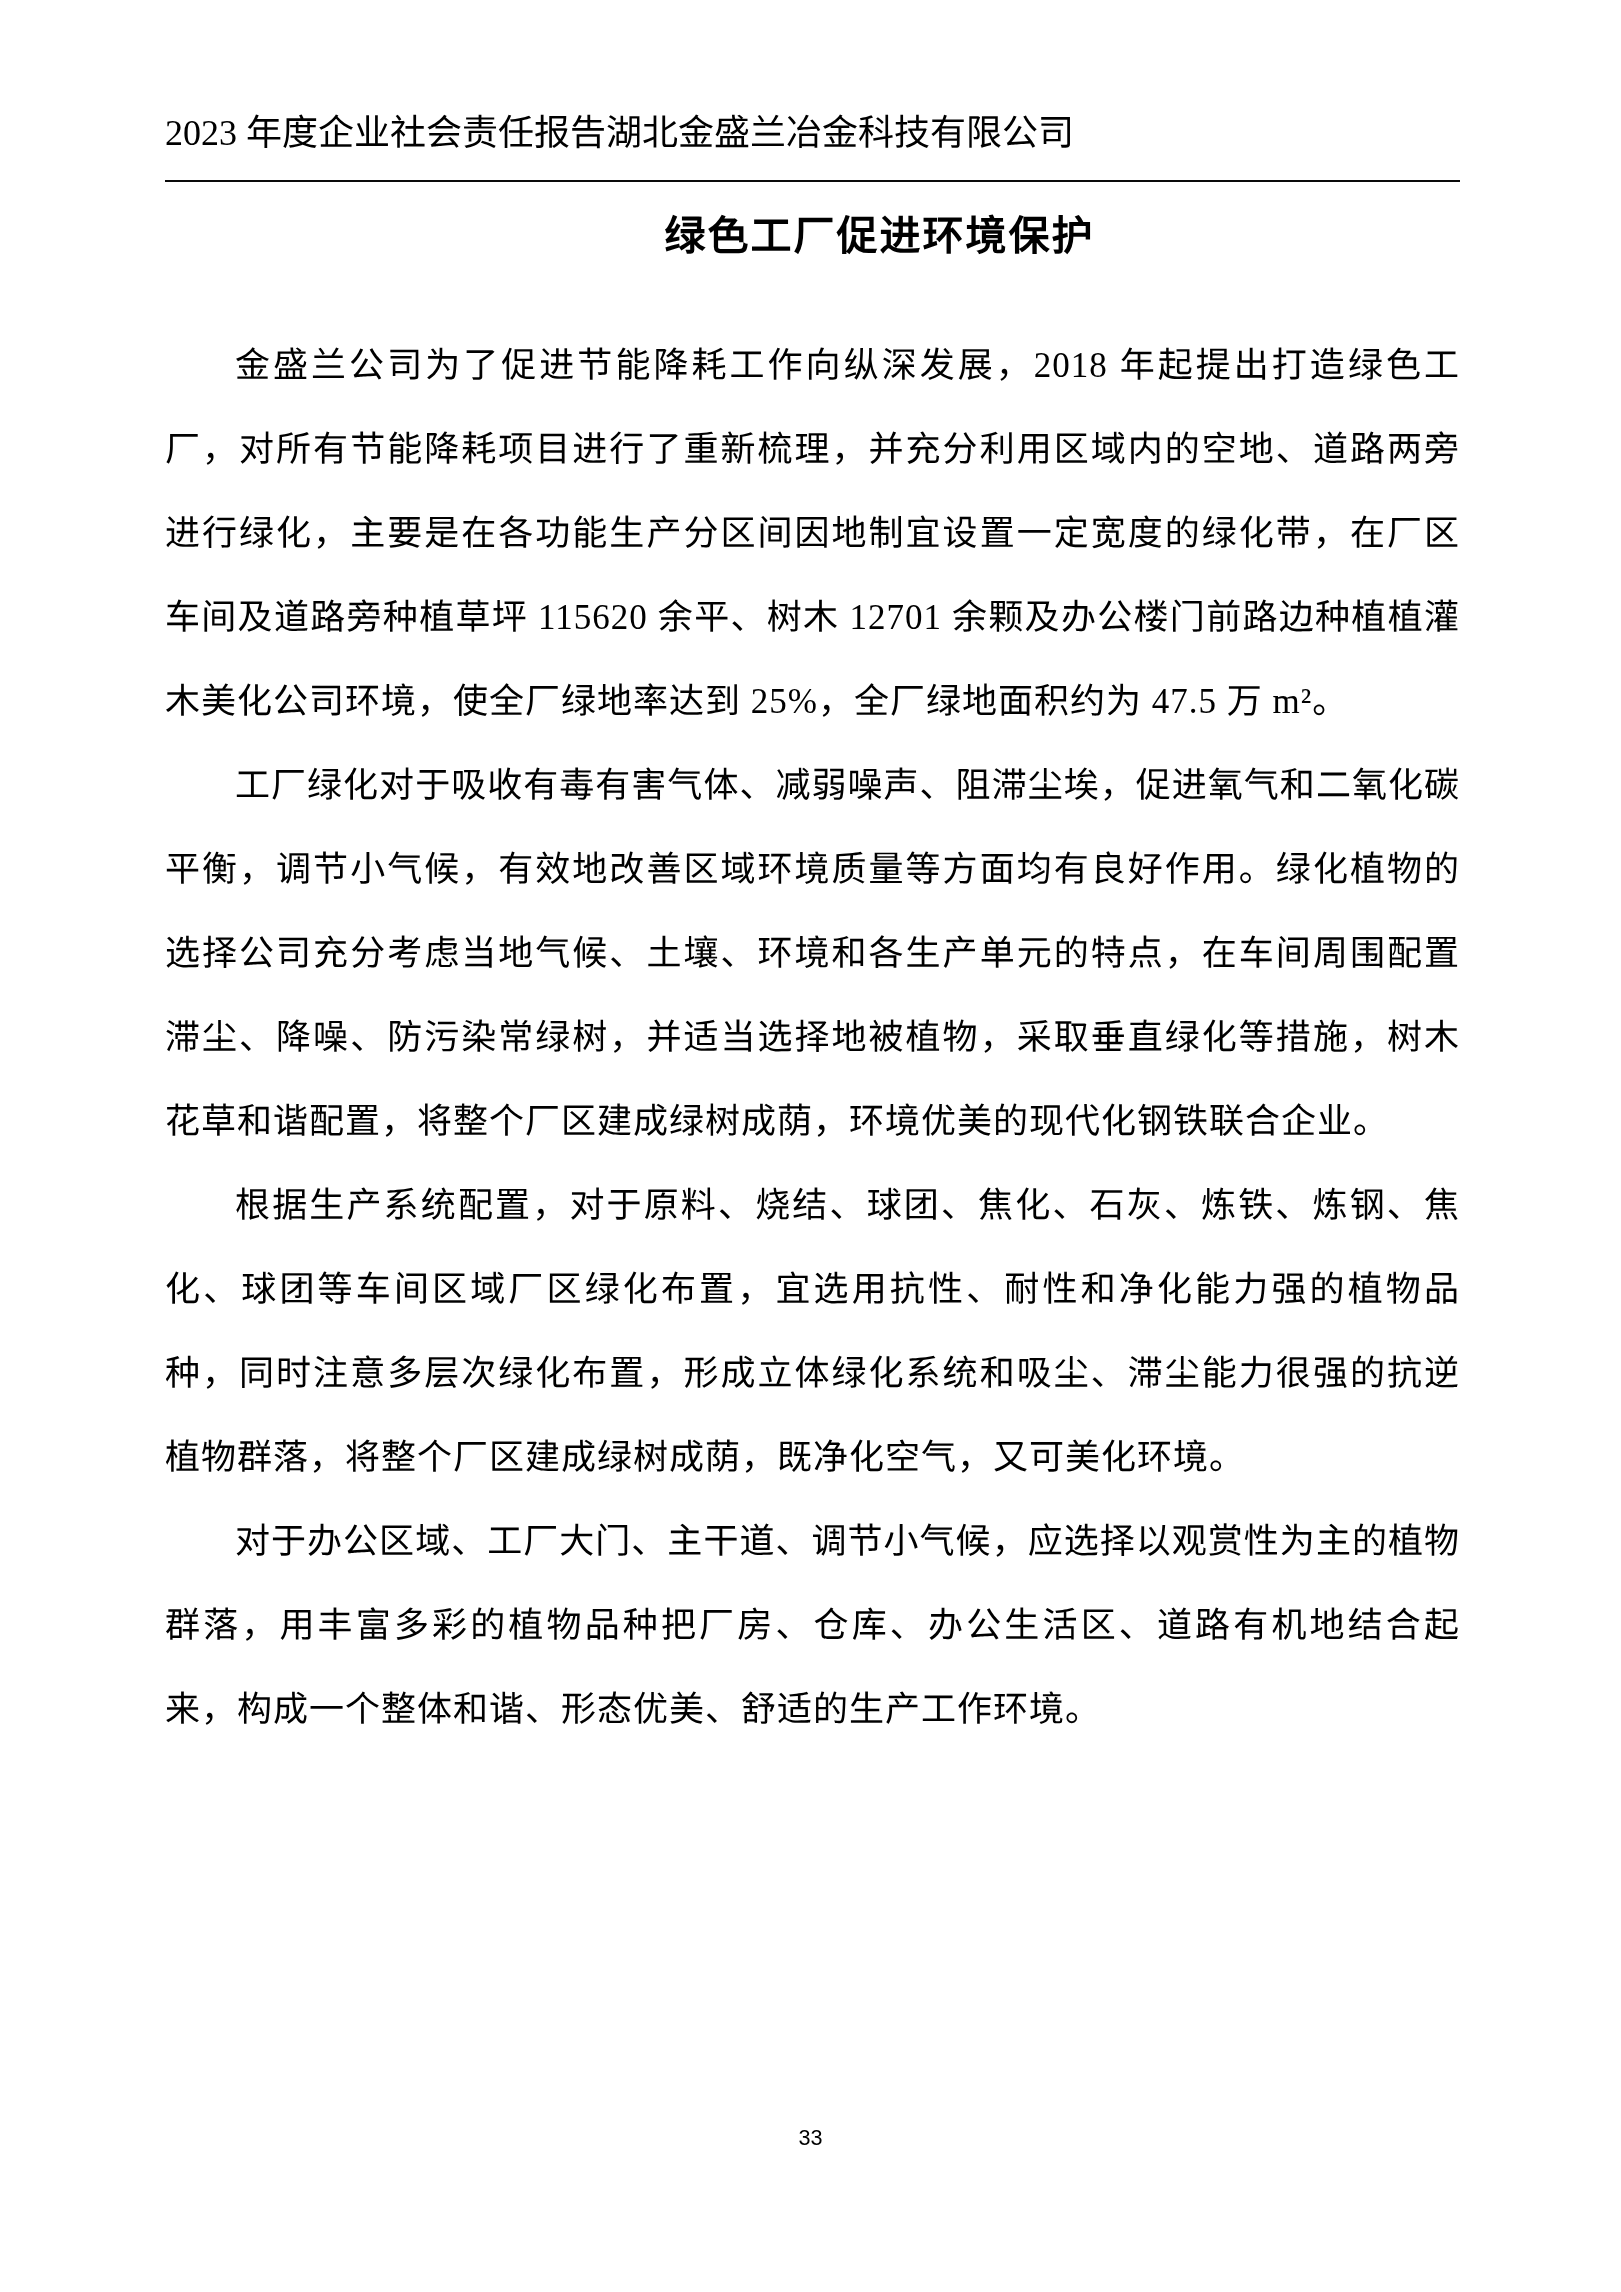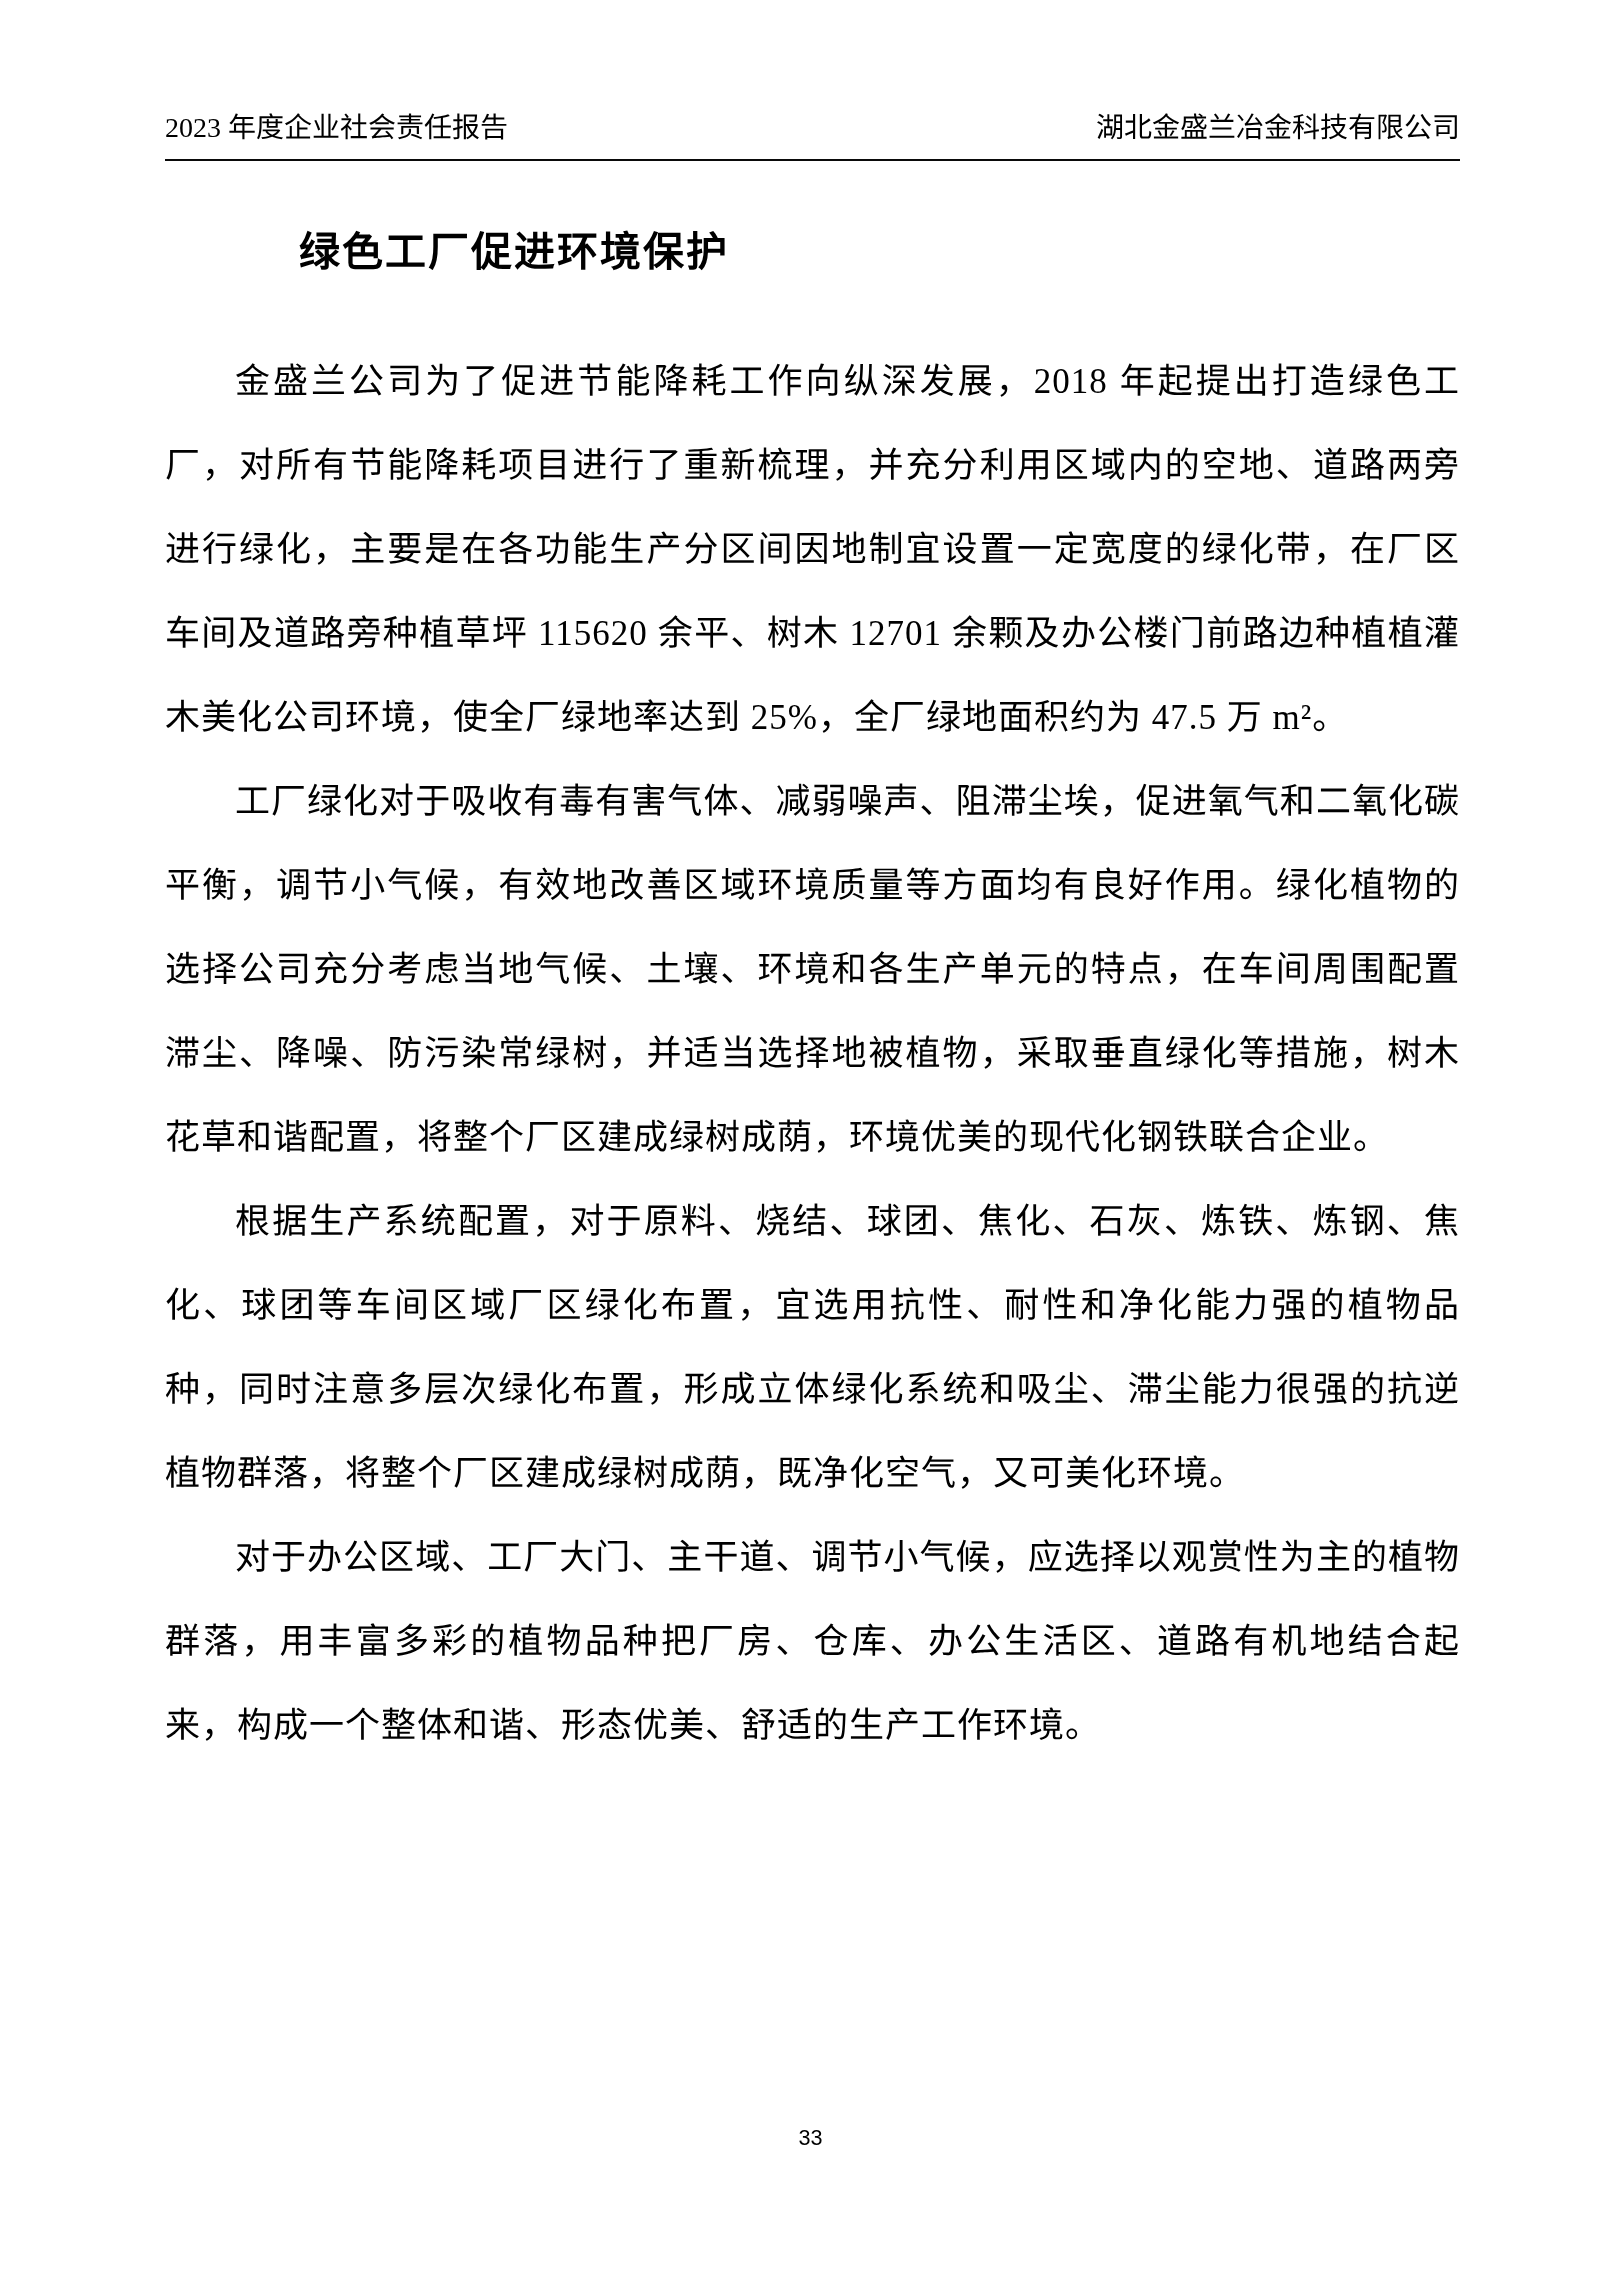--- a/index.html
+++ b/index.html
@@ -12,38 +12,39 @@
     width: 1621px;
     height: 2293px;
     background: #ffffff;
     box-sizing: border-box;
     padding: 110px 161px 0 165px;
     color: #000000;
     overflow: hidden;
   }
   .page-header {
     display: flex;
-    justify-content: space-between;
+    justify-content: flex-start;
     align-items: flex-end;
     font-family: "Liberation Serif", serif;
-    font-size: 28px;
+    font-size: 36px;
     line-height: 1.3;
-    padding-bottom: 13px;
+    padding-bottom: 23px;
     border-bottom: 2.9px solid #0a0a0a;
   }
   .header-left, .header-right {
     white-space: nowrap;
   }
   .doc-title {
     font-family: "Liberation Sans", sans-serif;
     font-weight: bold;
     font-size: 41px;
     line-height: 1.1;
-    margin: 69px 0 65px 134px;
+    margin: 32px 0 65px 134px;
     letter-spacing: 2px;
+    text-align: center;
   }
   .page-body p {
     font-family: "Liberation Serif", serif;
     font-size: 35px;
     line-height: 84px;
     text-align: justify;
     text-justify: inter-character;
     text-indent: 2em;
     letter-spacing: 1px;
     margin: 0;

